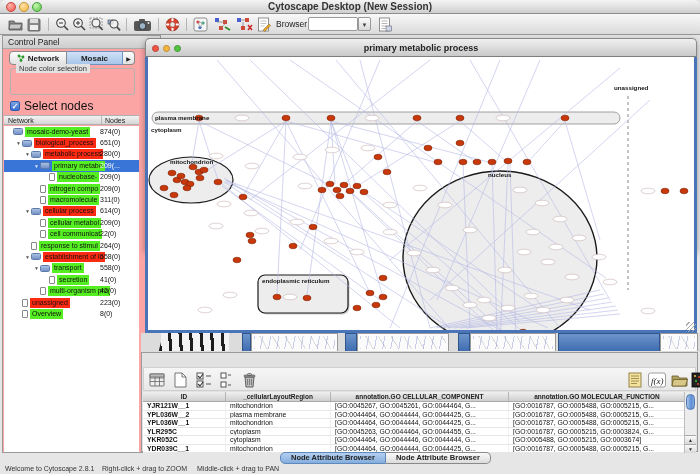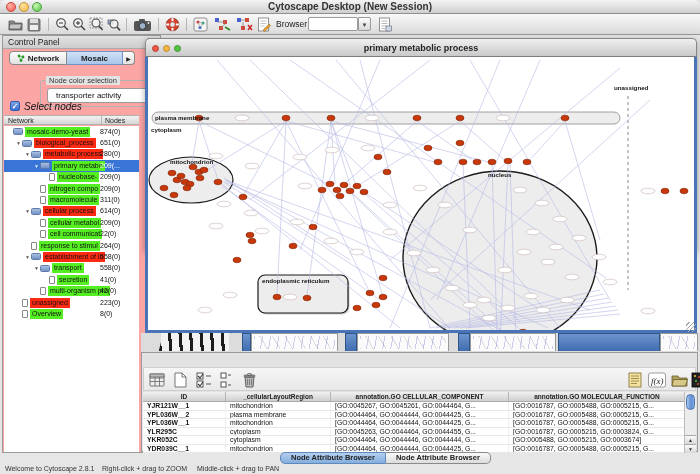--- a/index.html
+++ b/index.html
@@ -33,30 +33,30 @@
     border-bottom:1px solid #aaa;font-size:8.5px;color:#222;line-height:13px;padding-left:5px;}
   .float-ico{position:absolute;right:4px;top:2px;width:9px;height:9px;border:1px solid #777;border-radius:2px;
     background:linear-gradient(#fafafa,#d5d5d5);font-size:6px;line-height:7px;text-align:center;color:#555;}
   #cp-tabs{position:absolute;left:6px;top:15px;width:126px;height:14px;display:flex;}
   .cptab{height:14px;border:1px solid #8a8a8a;font-size:8px;font-weight:bold;color:#222;
     display:flex;align-items:center;justify-content:center;gap:3px;background:linear-gradient(#fdfdfd,#e2e2e2);}
   .cptab.first{border-radius:4px 0 0 4px;width:58px;}
   .cptab.sel{background:linear-gradient(#cfe0f6,#a8c6ea);border-color:#6f93c4;width:56px;border-left:none;}
   .cptab.arrow{width:12px;border-left:none;border-radius:0 4px 4px 0;font-size:6px;font-weight:normal;}
   .netdot{width:8px;height:8px;display:inline-block;}
-  #groupbox{position:absolute;left:7px;top:44px;width:125px;height:27px;border:1px solid #b2b2b2;border-radius:3px;margin-left:30px;}
+  #groupbox{position:absolute;left:7px;top:32px;width:125px;height:27px;border:1px solid #b2b2b2;border-radius:3px;}
   #group-label{position:absolute;left:5px;top:-5px;background:#e2e2e2;padding:0 3px;font-size:7.5px;color:#333;}
   #combo{position:absolute;left:6px;top:7px;width:112px;height:15px;background:#fff;border:1px solid #9a9a9a;
     border-radius:3px;font-size:8px;color:#111;line-height:13px;padding-left:8px;}
   #combo-step{position:absolute;right:-1px;top:-1px;width:14px;height:15px;border-radius:0 3px 3px 0;
     background:linear-gradient(#86aae6,#3f6fc0);color:#fff;font-size:4.5px;line-height:4.5px;text-align:center;padding-top:3px;border:1px solid #3a62a8;}
   #checkbox-row{position:absolute;left:7px;top:64px;height:12px;display:flex;align-items:center;gap:4px;}
   #checkbox{width:10px;height:10px;border-radius:2px;background:linear-gradient(#7ea3e0,#3a6fd0);
     border:1px solid #2f5cae;color:#fff;font-size:8px;line-height:9px;text-align:center;font-weight:bold;}
-  #checkbox-label{font-size:10px;color:#111;font-style:italic;}
+  #checkbox-label{font-size:12px;color:#111;}
   #tree-head{position:absolute;left:1px;top:79px;width:135px;height:10px;background:linear-gradient(#f2f2f2,#d6d6d6);
     border-top:1px solid #b0b0b0;border-bottom:1px solid #b0b0b0;display:flex;font-size:7px;color:#222;}
   #tree-head .c1{flex:1;padding-left:4px;line-height:9px;}
   #tree-head .c2{width:38px;border-left:1px solid #b9b9b9;padding-left:3px;line-height:9px;}
   #tree-wrap{position:absolute;left:1px;top:90px;width:135px;height:326px;background:#fff;overflow:hidden;}
   .trow{position:relative;height:11.4px;display:flex;align-items:center;font-size:7px;color:#111;white-space:nowrap;}
   .trow.sel{background:#3875d7;}
   .exp{width:7px;font-size:5px;color:#555;text-align:center;flex:none;}
   .trow.sel .exp{color:#dce6f5;}
   .ticon{flex:none;margin-right:2px;}
@@ -234,24 +234,20 @@
           </svg>
         <span>Network</span>
       </div>
       <div class="cptab sel">
         <span>Mosaic</span>
       </div>
       <div class="cptab arrow">▶</div>
     </div>
     <div id="groupbox">
       <div id="group-label">Node color selection</div>
-      <div id="combo">
-        <span>transporter activity</span>
-        <div id="combo-step">▲<br>▼</div>
-      </div>
     </div>
     <div id="checkbox-row">
       <div id="checkbox">✓</div>
       <span id="checkbox-label">Select nodes</span>
     </div>
     <div id="tree-head">
       <div class="c1">Network</div>
       <div class="c2">Nodes</div>
     </div>
     <div id="tree-wrap">

